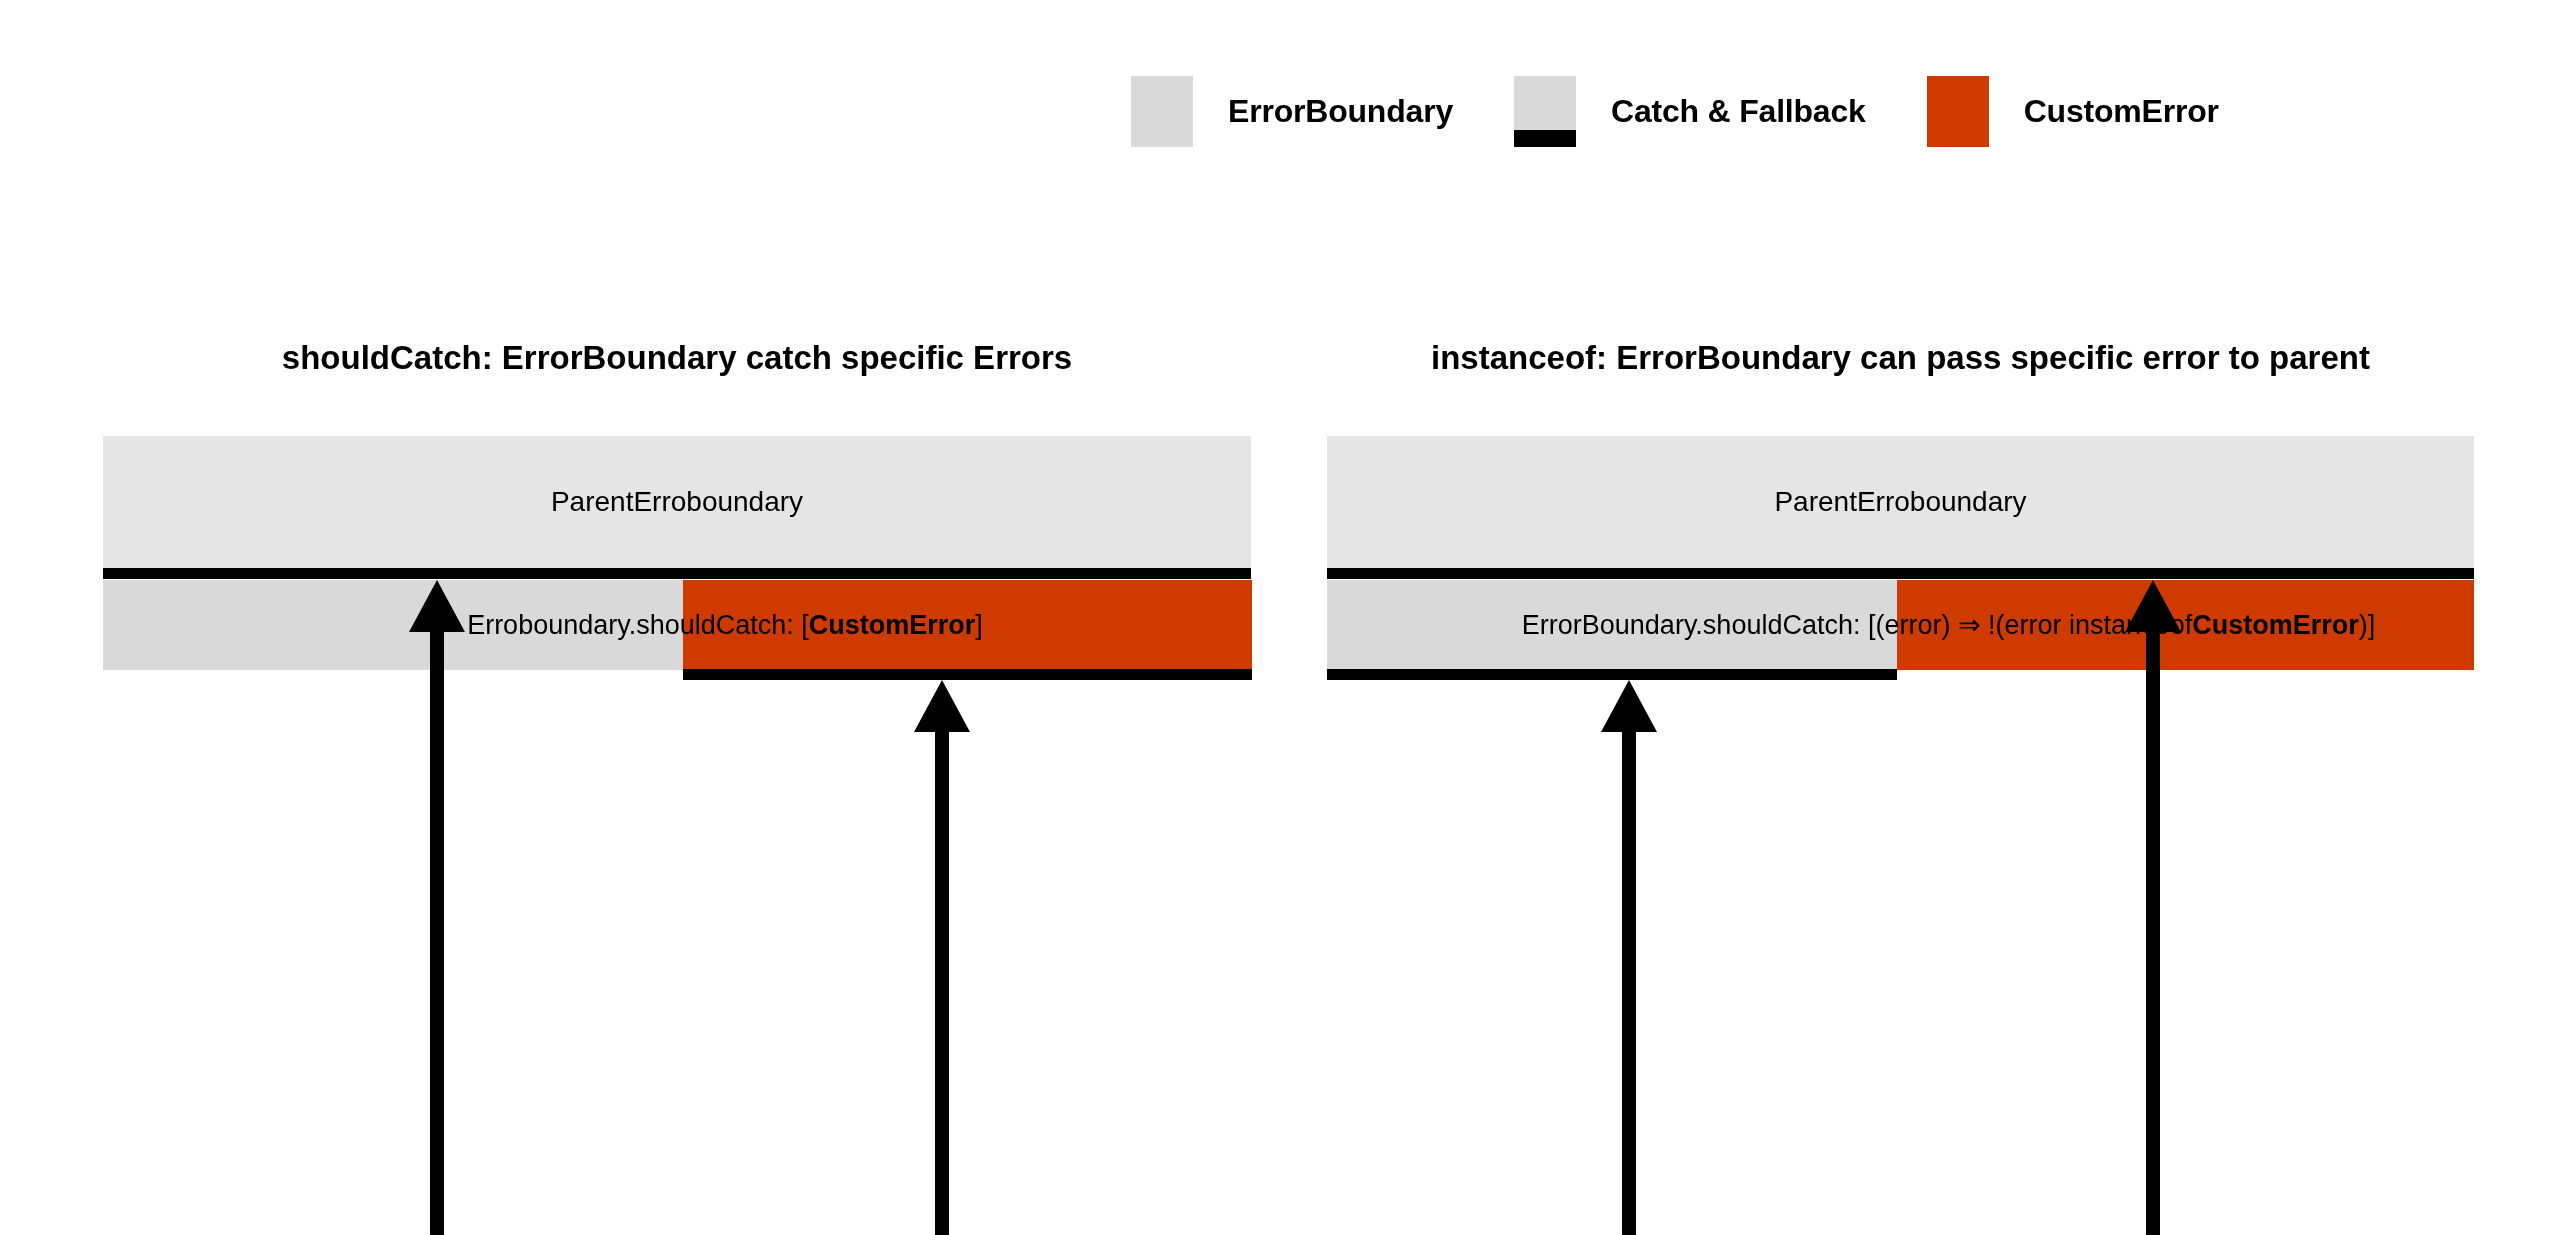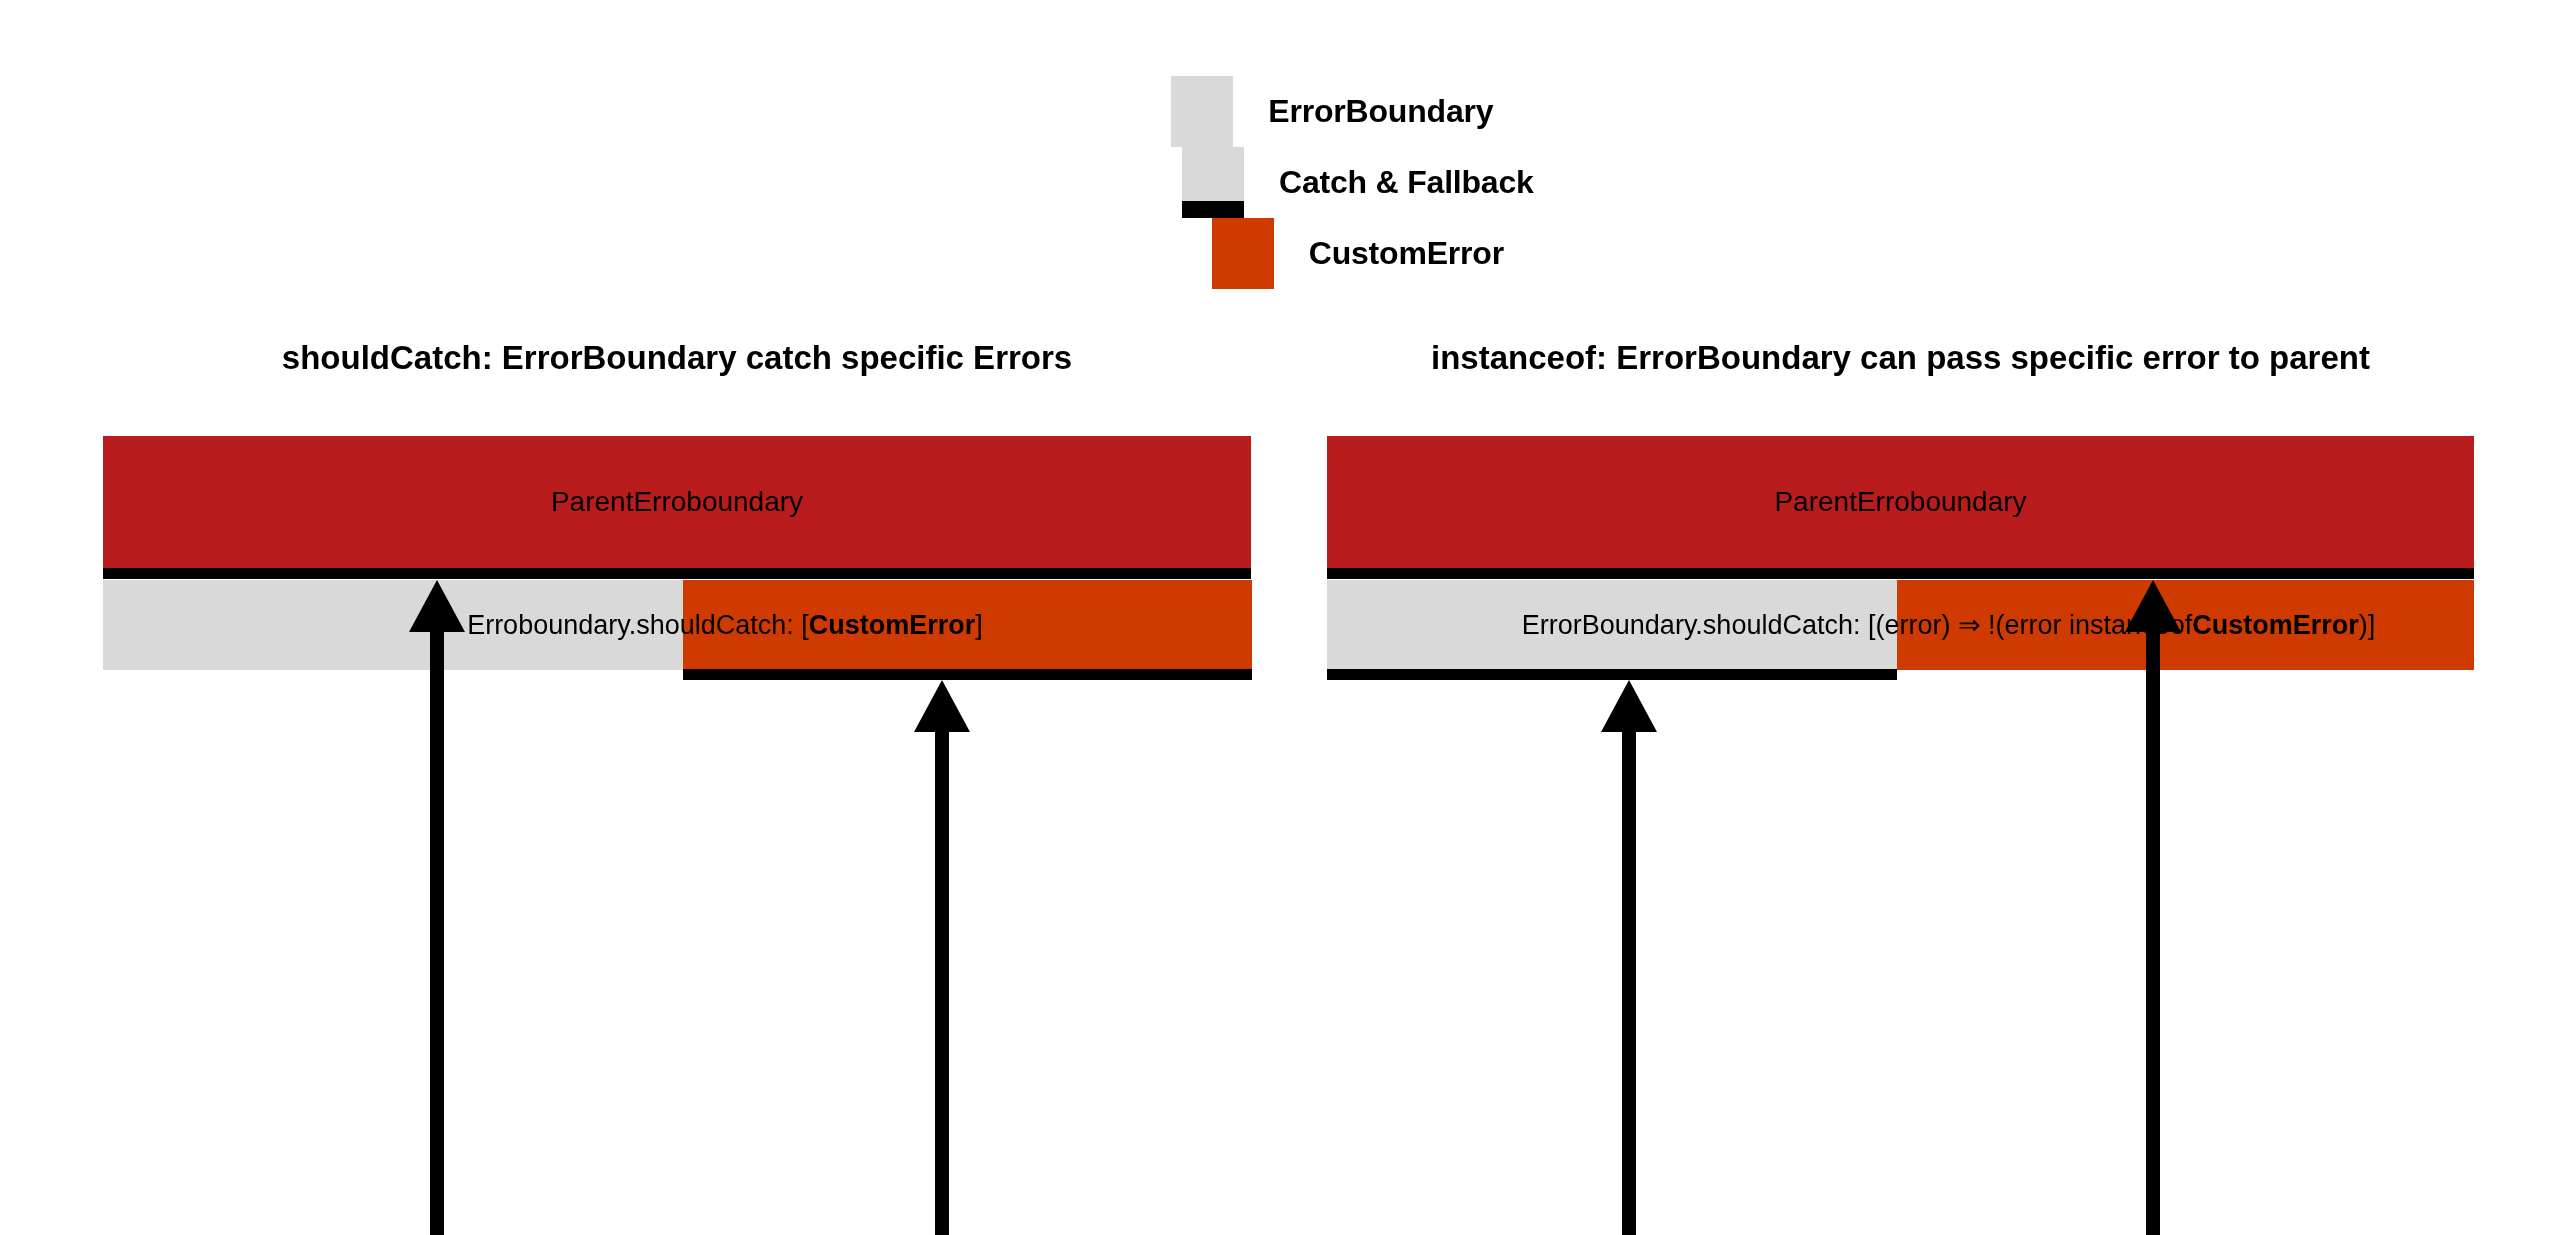--- a/index.html
+++ b/index.html
@@ -18,22 +18,23 @@
     background: #ffffff;
     overflow: hidden;
   }
 
   
   .legend {
     position: absolute;
     left: 1131px;
     top: 76px;
     display: flex;
-    flex-direction: column;
-    align-items: center;
+    flex-direction: row;
+    align-items: flex-end;
+    gap: 10px;
   }
   .legend-item {
     display: flex;
     flex-direction: row;
     align-items: center;
   }
   .legend-item + .legend-item { margin-left: 51px; }
 
   .swatch {
     width: 62px;
@@ -85,21 +86,21 @@
     width: 100%;
     height: 289px;
   }
 
   
   .parent-region {
     position: absolute;
     left: 0; top: 0;
     width: 100%;
     height: 132px;
-    background: #b91c1c;
+    background: #e5e5e5;
     display: flex;
     align-items: center;
     justify-content: center;
   }
   .parent-label {
     font-size: 28px;
     font-weight: normal;
     letter-spacing: 0px;
   }
 

